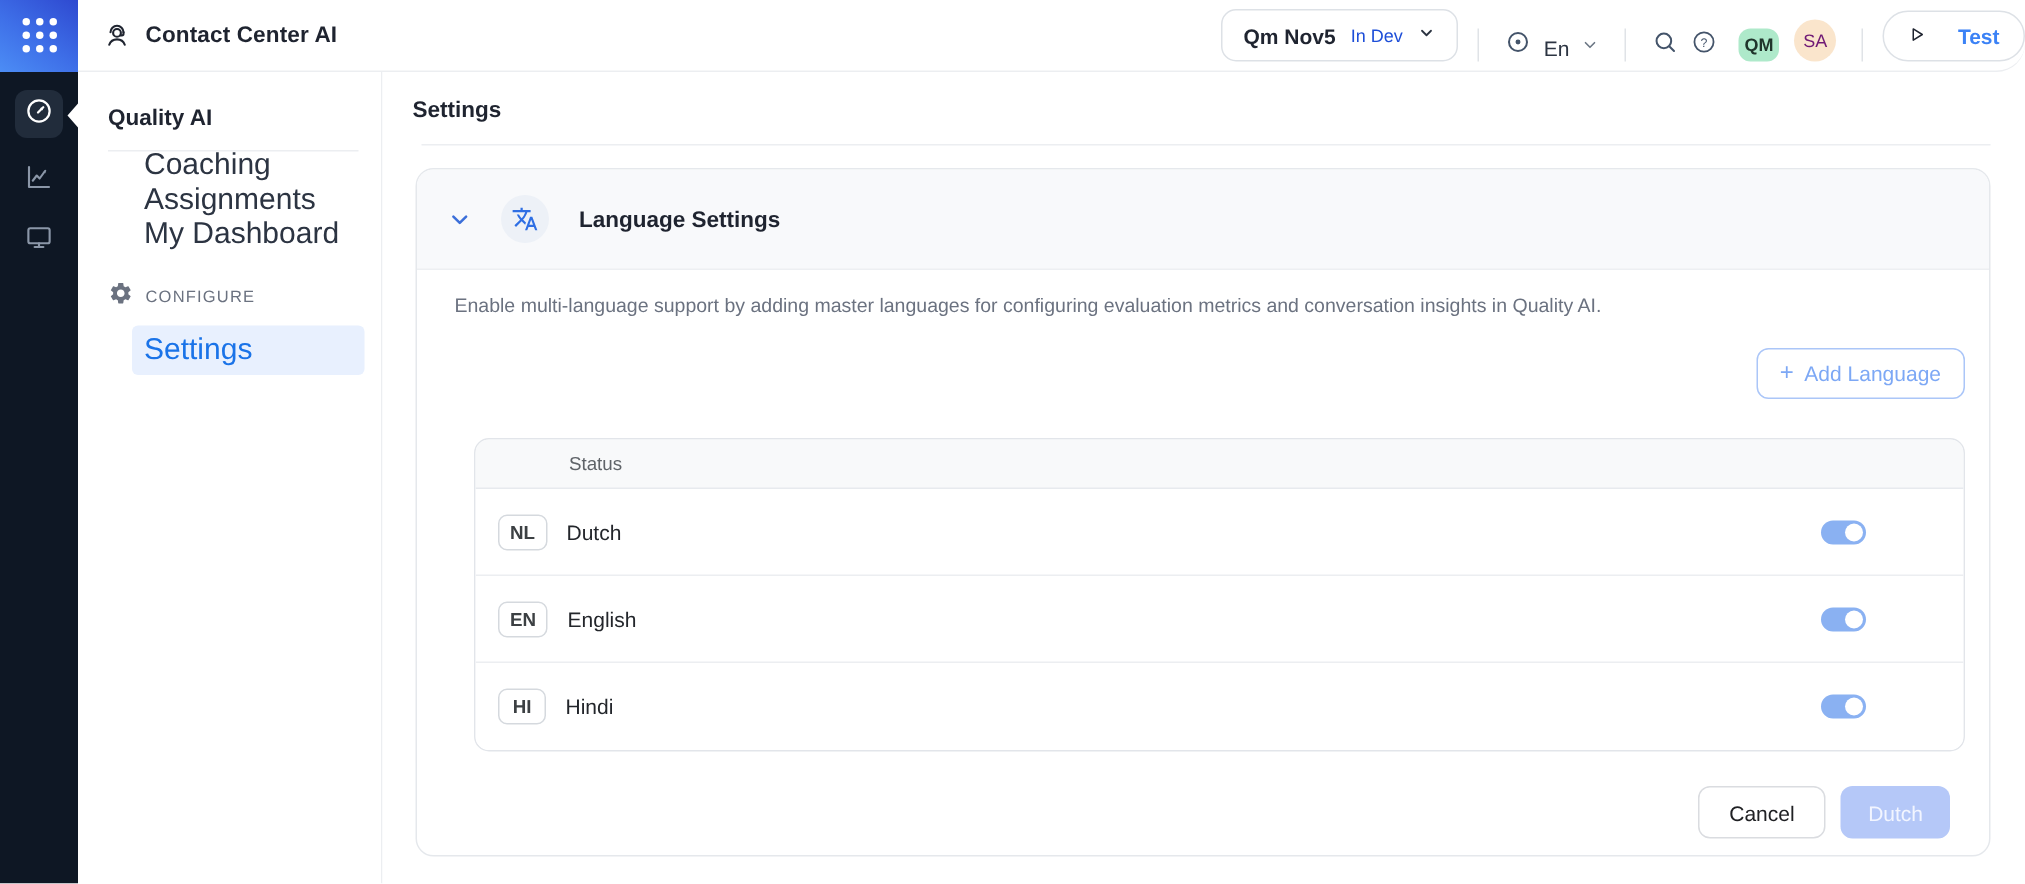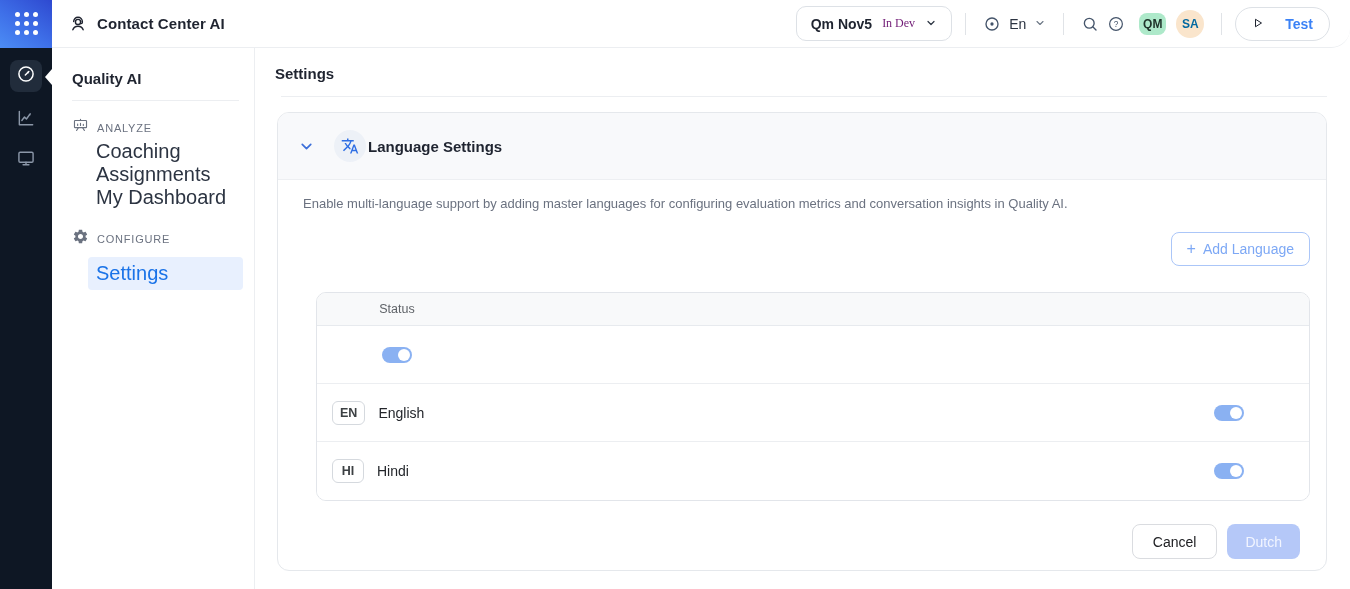--- a/index.html
+++ b/index.html
@@ -9,30 +9,30 @@
   .app { width:1350px; height:589px; display:flex; flex-direction:column; }
 
   
   .topbar { height:48px; display:flex; align-items:center; background:#fff; border-bottom:1px solid #eceef1; flex:0 0 48px;border-radius:19px; }
   .launcher { width:52px; height:48px; background:linear-gradient(215deg,#2e49d0 0%,#3e6fe8 55%,#4c8df5 100%); display:flex; align-items:center; justify-content:center; flex:0 0 52px; cursor:pointer; }
   .dotgrid { display:grid; grid-template-columns:repeat(3,5px); grid-template-rows:repeat(3,5px); gap:4px; }
   .dotgrid span { width:5px; height:5px; border-radius:50%; background:#fff; }
   .brand { display:flex; align-items:center; gap:9px; margin-left:16px; }
   .brand svg { display:block; }
   .brand-title { font-size:15px; font-weight:700; color:#1f2430; letter-spacing:.1px; }
-  .topbar-right { margin-left:auto; display:flex; align-items:center; padding-right:20px; }
+  .topbar-right { margin-left:auto; display:flex; align-items:flex-end; padding-right:0; }
   .env-pill { display:flex; align-items:center; gap:10px; border:1px solid #dde1e6; border-radius:10px; height:35px; padding:0 14px; cursor:pointer; background:#fff; }
   .env-name { font-size:14px; font-weight:700; color:#1f2430; }
-  .env-status { font-size:12px; color:#701a75;font-family:Liberation Serif, serif; }
+  .env-status { font-size:12px; color:#1d4ed8; }
   .vdiv { width:1px; height:22px; background:#e0e3e7; margin:0 13px; }
   .icon-btn { background:none; border:none; padding:4px; display:flex; align-items:center; justify-content:center; cursor:pointer; color:#44546a; }
   .locale { display:flex; align-items:center; gap:8px; margin:0 4px; cursor:pointer; }
   .locale-label { font-size:14px; color:#2c3442; }
   .avatar-qm { width:27px; height:22px; border-radius:8px; background:#aee9ca; color:#20342b; font-size:12px; font-weight:700; display:flex; align-items:center; justify-content:center; margin:0 6px 0 10px; cursor:pointer; }
-  .avatar-sa { width:28px; height:28px; border-radius:50%; background:#fae5cc; color:#0369a1; font-size:12px; font-weight:700; display:flex; align-items:center; justify-content:center; margin:0 4px; cursor:pointer; }
+  .avatar-sa { width:28px; height:28px; border-radius:50%; background:#fae5cc; color:#701a75; font-size:12px; font-weight:400; display:flex; align-items:center; justify-content:center; margin:0 4px; cursor:pointer; }
   .test-btn { display:flex; align-items:center; gap:21px; border:1px solid #dde1e6; background:#fff; border-radius:17px; height:34px; padding:0 16px; font-size:14px; font-weight:700; color:#3b82f6; cursor:pointer; }
 
   
   .cols { flex:1; display:flex; min-height:0; }
 
   .rail { width:52px; background:#0e1724; flex:0 0 52px; display:flex; flex-direction:column; align-items:center; padding-top:12px; gap:14px; position:relative; }
   .rail-tile { width:32px; height:32px; border-radius:8px; background:#212c3b; display:flex; align-items:center; justify-content:center; cursor:pointer; }
   .rail-btn { width:32px; height:26px; display:flex; align-items:center; justify-content:center; color:#8b97a8; cursor:pointer; background:none; border:none; }
   .rail-notch { position:absolute; right:0; top:21px; width:0; height:0; border-top:8px solid transparent; border-bottom:8px solid transparent; border-right:7px solid #ffffff; }
 
@@ -46,21 +46,21 @@
 
   .main { flex:1; background:#fff; min-width:0; padding:17px 23px 0 19px; }
   .page-title { font-size:15px; font-weight:700; color:#1f2430; padding-left:1px; }
   .title-divider { height:1px; background:#eceef1; margin:14px 0 0 7px; }
 
   
   .card { margin:15px 0 0 3px; border:1px solid #e5e8ec; border-radius:12px; background:#fff; height:459px; display:flex; flex-direction:column; overflow:hidden; }
   .card-head { height:67px; background:#f8f9fb; border-bottom:1px solid #edeff2; display:flex; align-items:center; padding:0 16px; flex:0 0 67px; }
   .collapse-btn { background:none; border:none; cursor:pointer; color:#3c6fd9; padding:4px; display:flex; }
   .card-icon-circle { width:32px; height:32px; border-radius:50%; background:#edf1f7; display:flex; align-items:center; justify-content:center; margin-left:15px; }
-  .card-title { font-size:15px; font-weight:700; color:#1f2430; margin-left:2px; }
+  .card-title { font-size:15px; font-weight:700; color:#1f2430; margin-left:20px; }
   .card-body { flex:1; padding:16px 16px 0 25px; display:flex; flex-direction:column; }
   .card-desc { font-size:13px; color:#6b7280; }
   .add-row { display:flex; justify-content:flex-end; margin-top:21px; }
   .add-btn { display:flex; align-items:center; gap:7px; border:1px solid #abc6f8; color:#7da8f5; background:#fff; border-radius:8px; height:34px; padding:0 15px; font-size:14px; cursor:pointer; }
   .add-btn .plus { font-size:16px; line-height:1; }
 
   .lang-table { margin:26px 0 0 13px; border:1px solid #e2e5ea; border-radius:10px; overflow:hidden; }
   .t-head { display:flex; background:#f8f9fa; border-bottom:1px solid #e7eaee; height:33px; align-items:center; }
   .t-col-lang { flex:1; padding-left:15px; }
   .t-col-status { flex:0 0 160px; text-align:center; }
@@ -200,30 +200,20 @@
           </svg>
         </span>
       </button>
       <span class="rail-notch"></span>
     </nav>
 
     <nav class="sidenav">
       <div class="sidenav-title">Quality AI</div>
       <div class="sidenav-divider"></div>
 
-      <div class="nav-section-header">
-        <span>
-          <svg width="17" height="17" viewBox="0 0 24 24" fill="none" stroke="#6b7280" stroke-width="1.6" stroke-linecap="round" stroke-linejoin="round">
-            <rect x="3.5" y="5" width="17" height="10" rx="1"></rect>
-            <path d="M8 12v-2M12 12V9M16 12v-1.5"></path>
-            <path d="M9 15l-2.5 4M15 15l2.5 4M12 3.2V5"></path>
-          </svg>
-        </span>
-        <span class="nav-section-label">ANALYZE</span>
-      </div>
       <div class="nav-item">Coaching Assignments</div>
       <div class="nav-item">My Dashboard</div>
 
       <div class="nav-section-header">
         <span>
           <svg width="17" height="17" viewBox="0 0 24 24" fill="#6b7280">
             <path d="M19.14 12.94c.04-.3.06-.61.06-.94 0-.32-.02-.64-.07-.94l2.03-1.58c.18-.14.23-.41.12-.61l-1.92-3.32c-.12-.22-.37-.29-.59-.22l-2.39.96c-.5-.38-1.03-.7-1.62-.94l-.36-2.54c-.04-.24-.24-.41-.48-.41h-3.84c-.24 0-.43.17-.47.41l-.36 2.54c-.59.24-1.13.57-1.62.94l-2.39-.96c-.22-.08-.47 0-.59.22L2.74 8.87c-.12.21-.08.47.12.61l2.03 1.58c-.05.3-.09.63-.09.94s.02.64.07.94l-2.03 1.58c-.18.14-.23.41-.12.61l1.92 3.32c.12.22.37.29.59.22l2.39-.96c.5.38 1.03.7 1.62.94l.36 2.54c.05.24.24.41.48.41h3.84c.24 0 .44-.17.47-.41l.36-2.54c.59-.24 1.13-.56 1.62-.94l2.39.96c.22.08.47 0 .59-.22l1.92-3.32c.12-.22.07-.47-.12-.61l-2.01-1.58zM12 15.6c-1.98 0-3.6-1.62-3.6-3.6s1.62-3.6 3.6-3.6 3.6 1.62 3.6 3.6-1.62 3.6-3.6 3.6z"></path>
           </svg>
         </span>
         <span class="nav-section-label">CONFIGURE</span>
@@ -260,20 +250,24 @@
             </button>
           </div>
 
           <div class="lang-table">
             <div class="t-head">
               <div class="t-col-status hdr">Status</div>
             </div>
             <div>
 
                 <div class="t-row">
+                  <div class="lang-cell">
+                    <span class="lang-badge">NL</span>
+                    <span class="lang-name">Dutch</span>
+                  </div>
                   <div class="status-cell">
                     <button class="toggle"></button>
                   </div>
                 </div>
 
                 <div class="t-row">
                   <div class="lang-cell">
                     <span class="lang-badge">EN</span>
                     <span class="lang-name">English</span>
                   </div>

